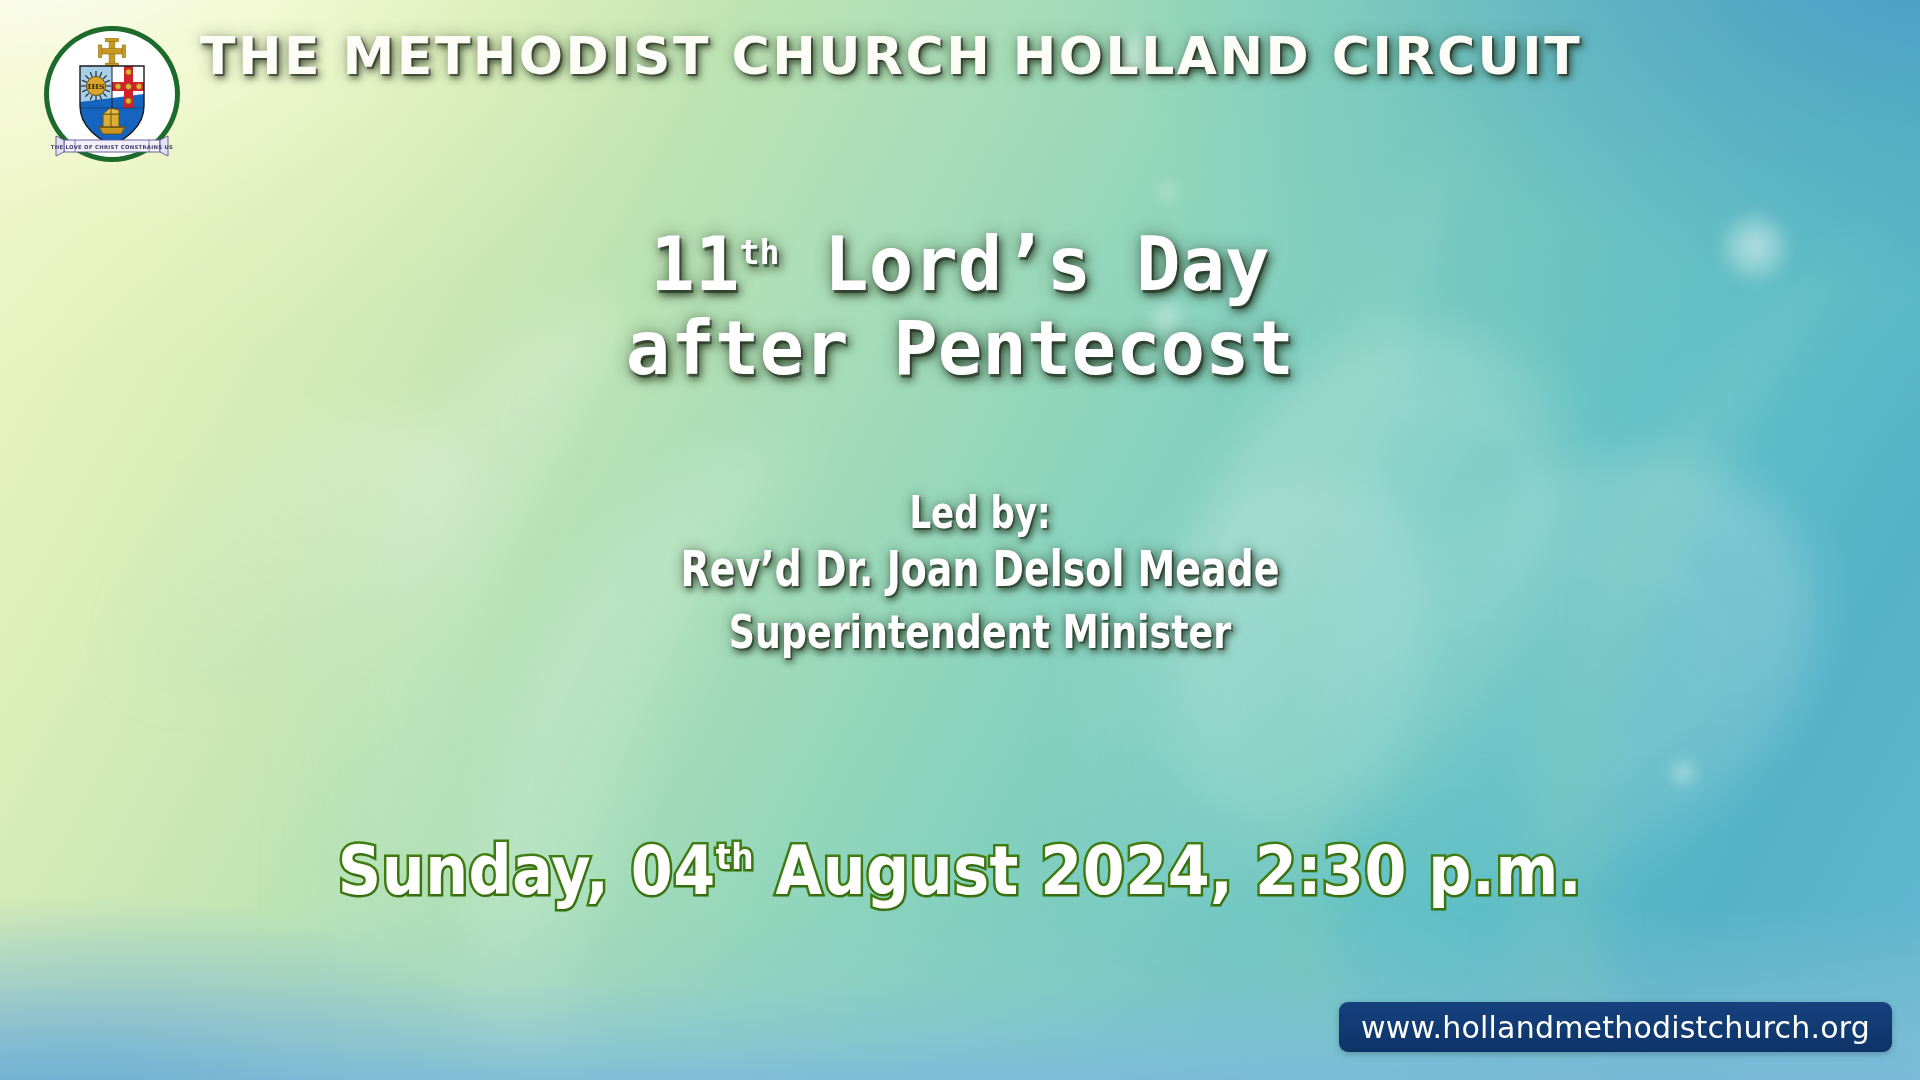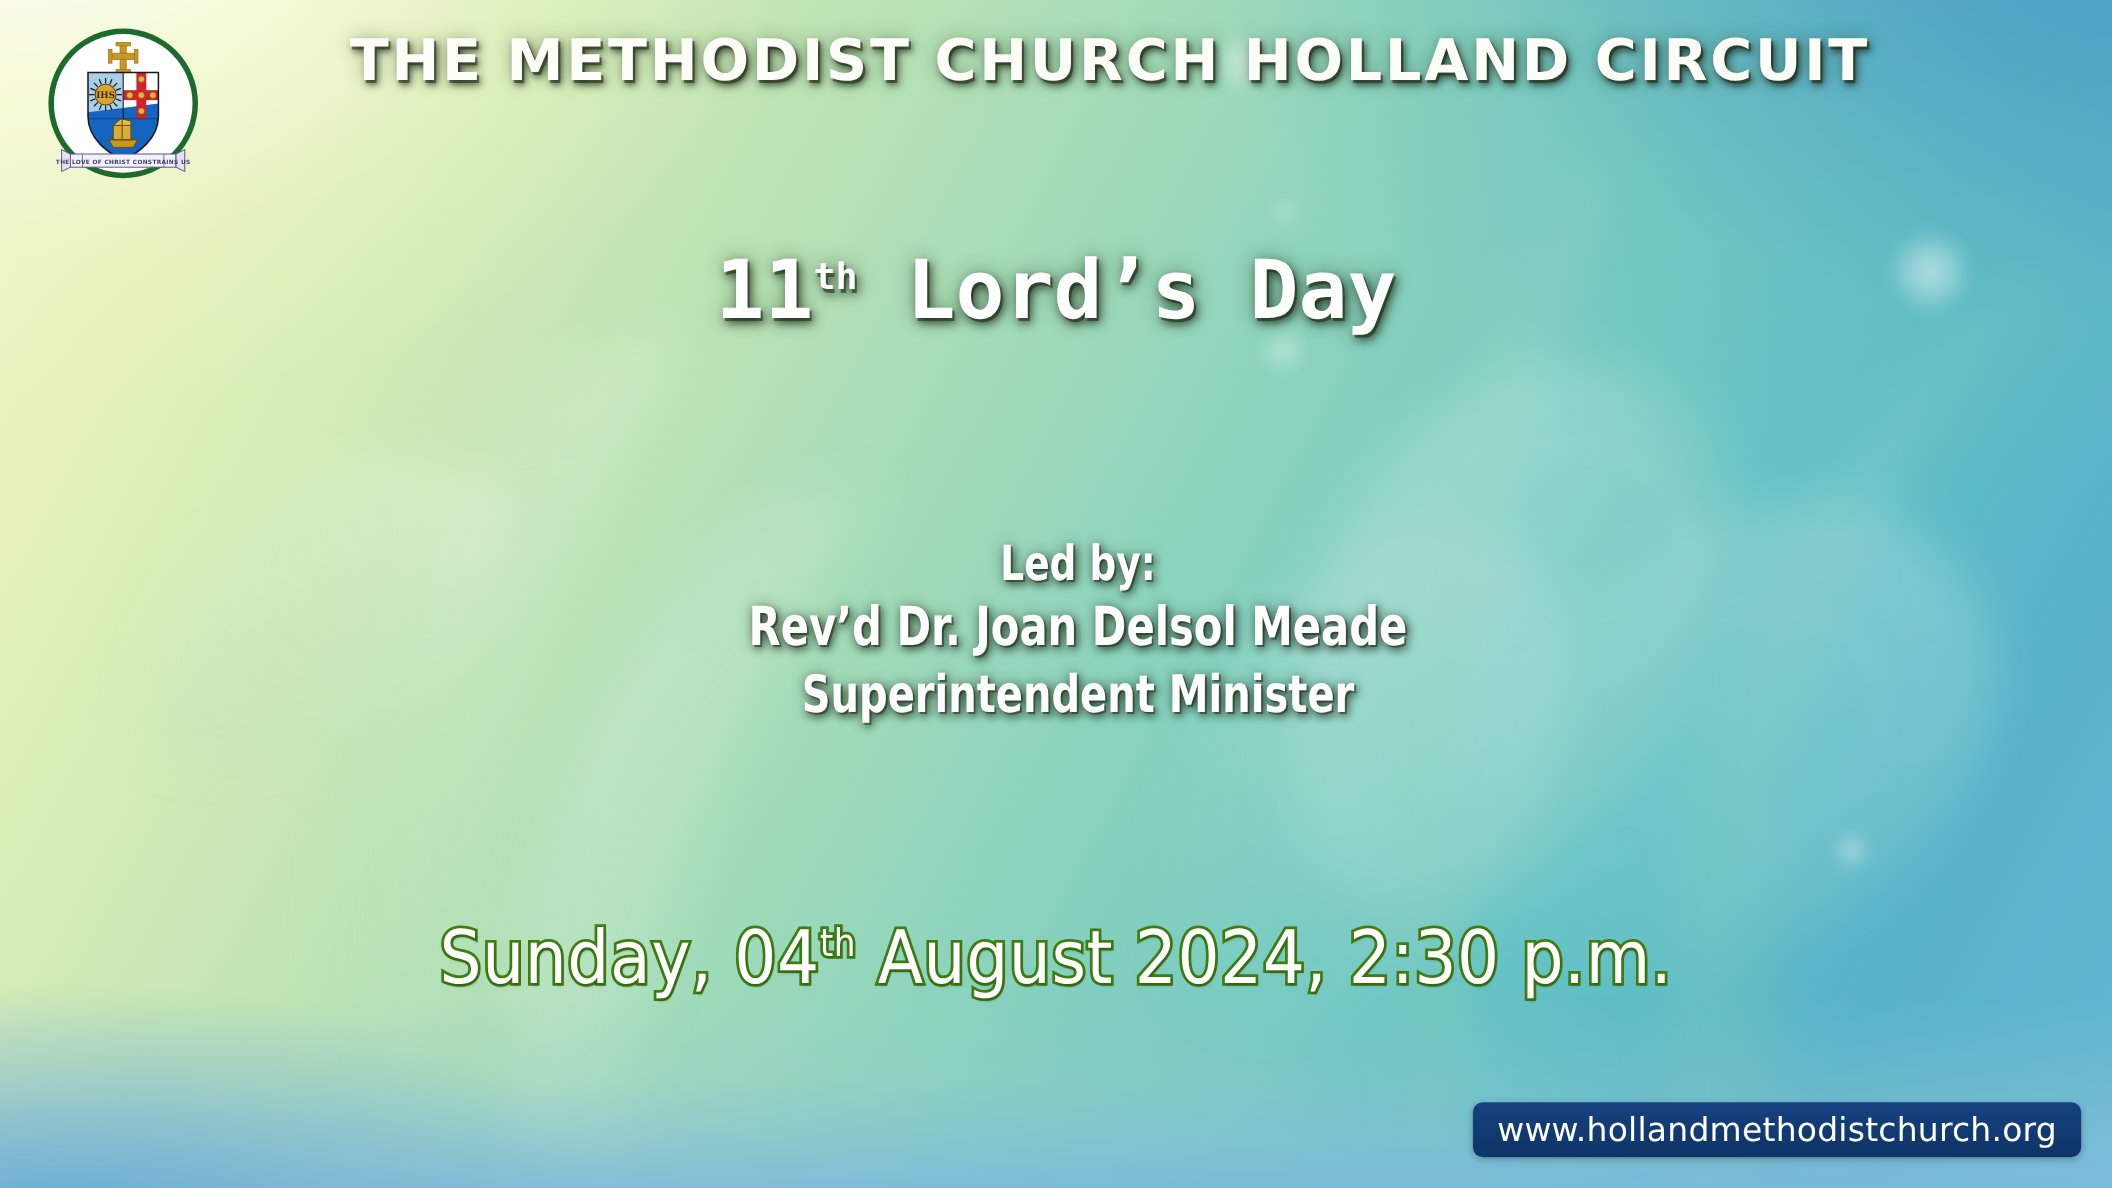--- a/index.html
+++ b/index.html
@@ -110,21 +110,21 @@
   .header-title {
     position: absolute;
     left: 200px;
     top: 26px;
     width: 1500px;
     font-family: "DejaVu Sans", sans-serif;
     font-weight: 700;
     font-size: 52px;
     letter-spacing: 2.5px;
     color: #fdfdf7;
-    text-align: right;
+    text-align: left;
     white-space: nowrap;
     text-shadow:
        2px 2px 0 rgba(30,40,20,0.55),
        3px 4px 7px rgba(25,35,18,0.72),
        0 0 16px rgba(40,55,30,0.35);
   }
 
   
   .main-heading {
     position: absolute;
@@ -188,21 +188,21 @@
   }
 
   
   .date-line {
     position: absolute;
     left: 0;
     top: 832px;
     width: 1920px;
     text-align: center;
     font-family: "DejaVu Sans Condensed", "Liberation Sans Narrow", "Liberation Sans", sans-serif;
-    font-weight: 400;
+    font-weight: 700;
     font-size: 67px;
     letter-spacing: 0.5px;
     color: #ffffff;
     white-space: nowrap;
     -webkit-text-stroke: 5px #3f7d10;
     paint-order: stroke fill;
     text-shadow: 1px 2px 2px rgba(40,70,15,0.35);
   }
   .date-line sup {
     font-size: 0.52em;
@@ -390,20 +390,21 @@
         <line x1="107" y1="116" x2="107" y2="128" stroke="#5a5590" stroke-width="0.7"></line>
         <text x="70" y="125" font-family="DejaVu Sans, sans-serif" font-size="5.3" font-weight="700" fill="#3d3a6b" text-anchor="middle" letter-spacing="0.3">THE LOVE OF CHRIST CONSTRAINS US</text>
       </g>
     </svg>
   </div>
 
   <div class="header-title">THE METHODIST CHURCH HOLLAND CIRCUIT</div>
 
   <div class="main-heading">
     <span class="line"><span>11</span><sup>th</sup><span> Lord’s Day</span></span>
+    <span class="line">after Pentecost</span>
   </div>
 
   <div class="ledby">
     <span class="l-led">Led by:</span>
     <span class="l-name">Rev’d Dr. Joan Delsol Meade</span>
     <span class="l-role">Superintendent Minister</span>
   </div>
 
   <div class="date-line"><span>Sunday, 04</span><sup>th</sup><span> August 2024, 2:30 p.m.</span></div>
 

